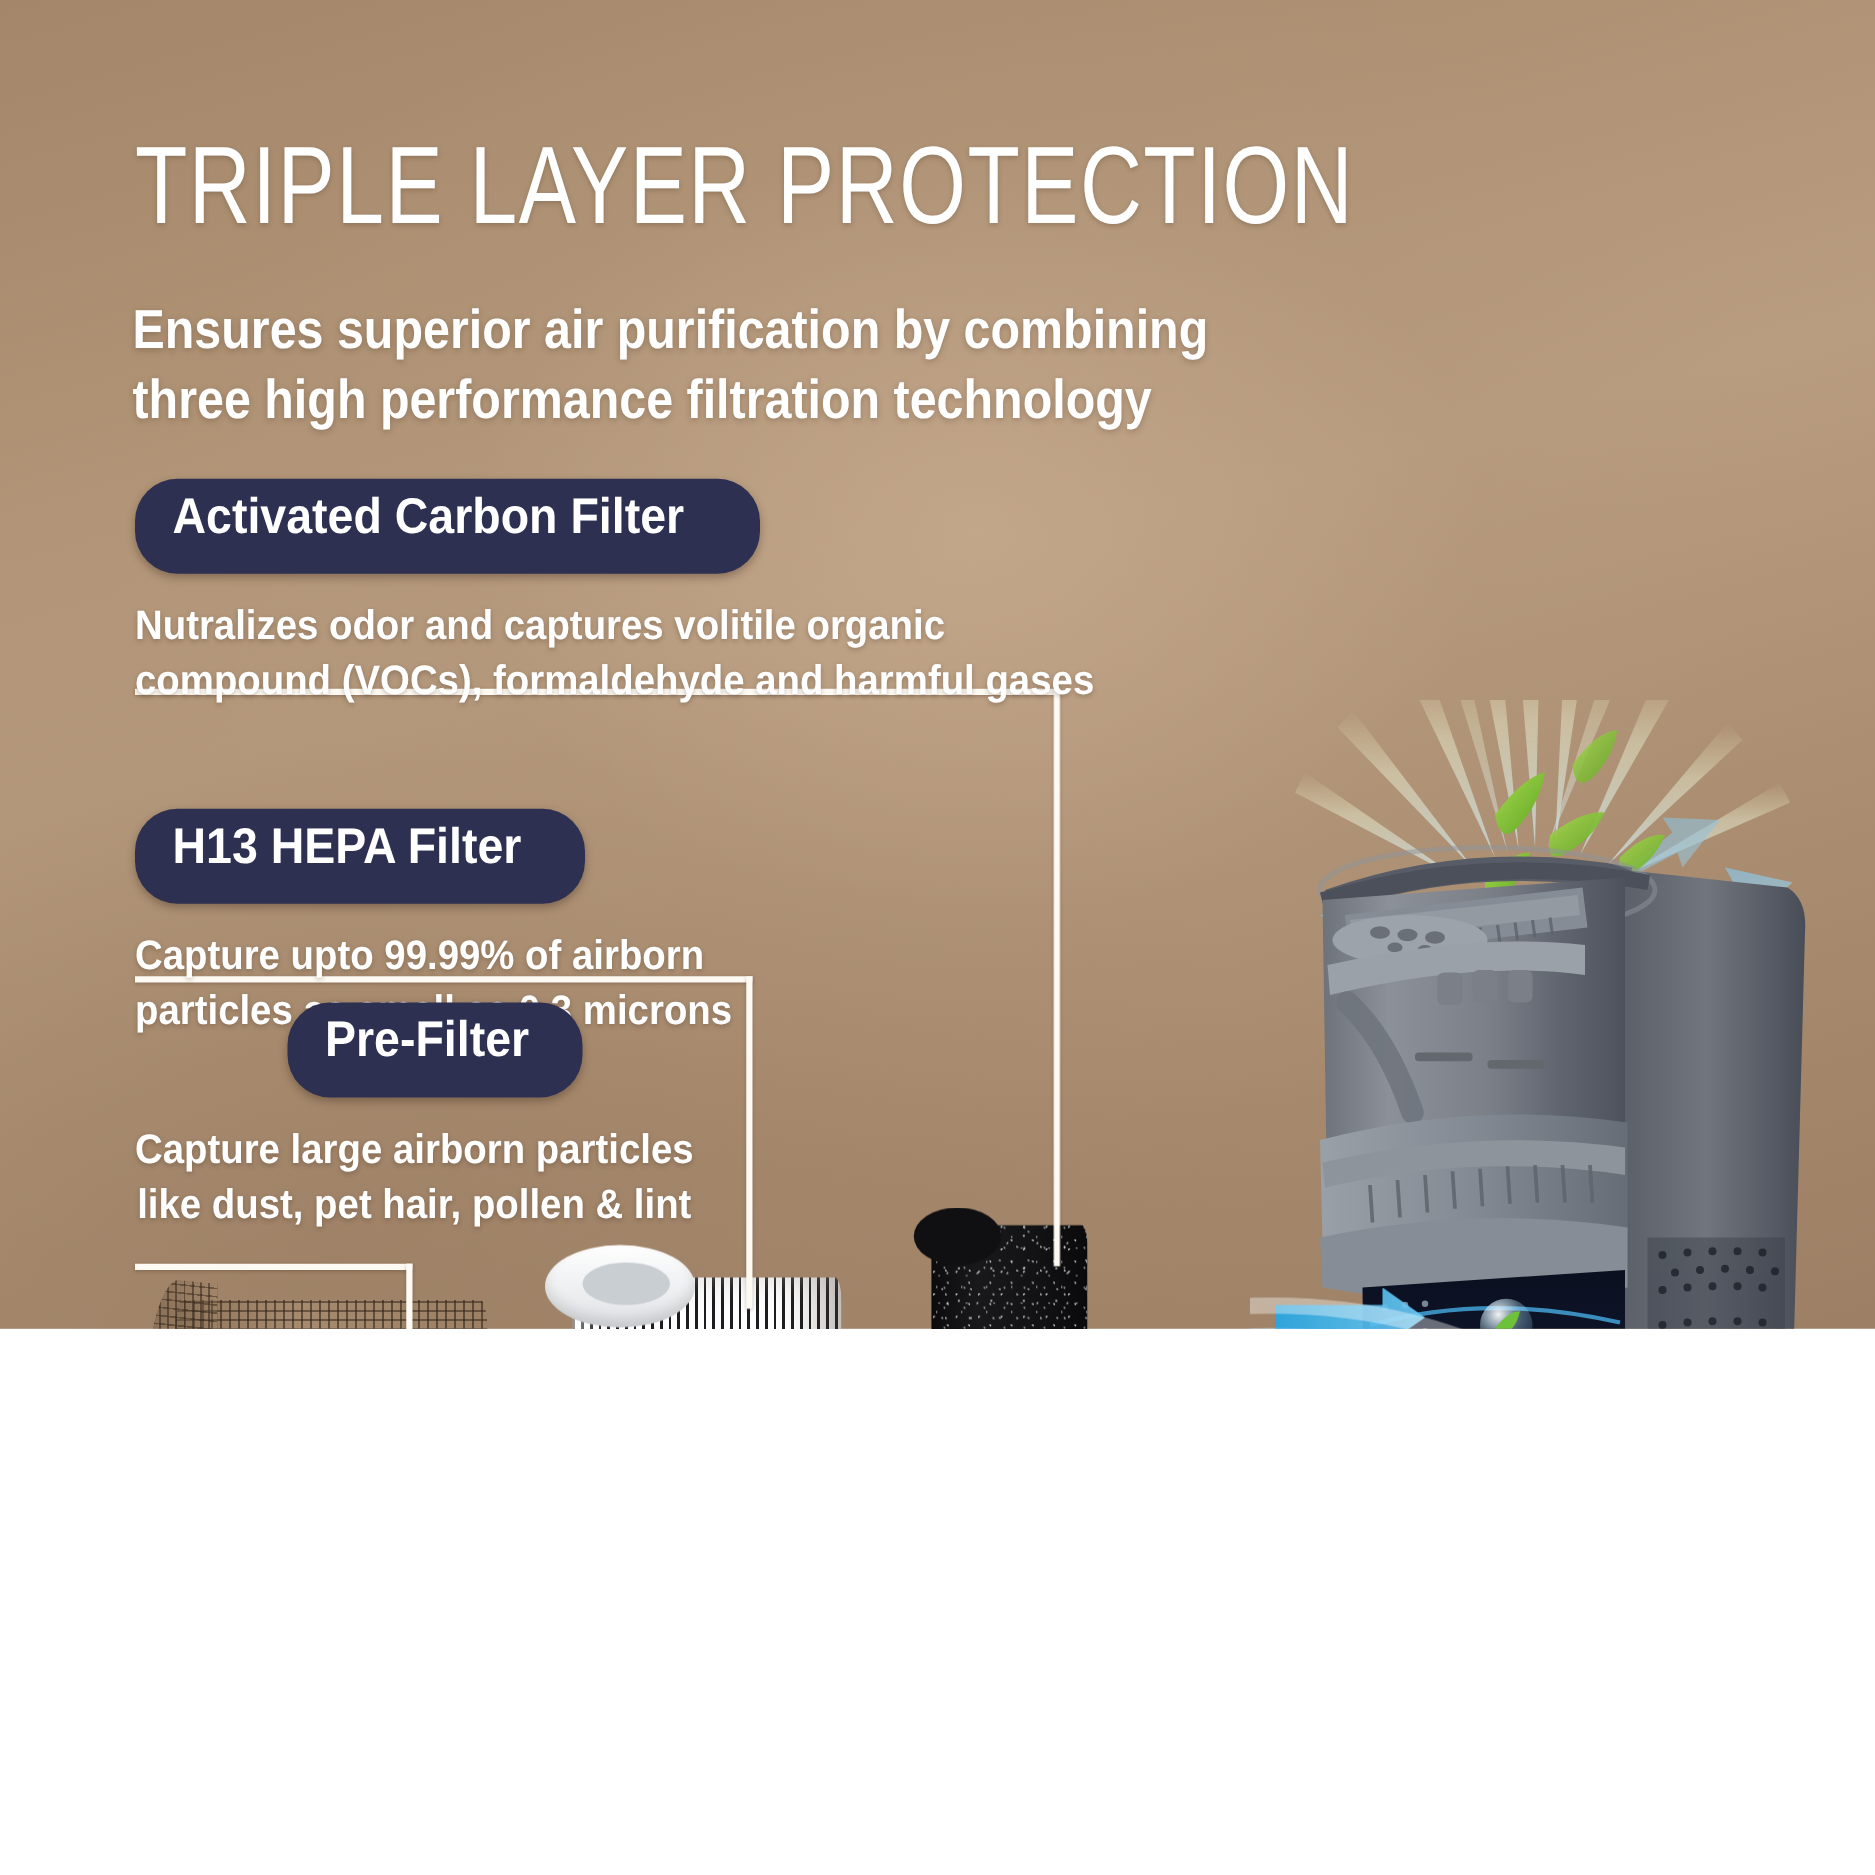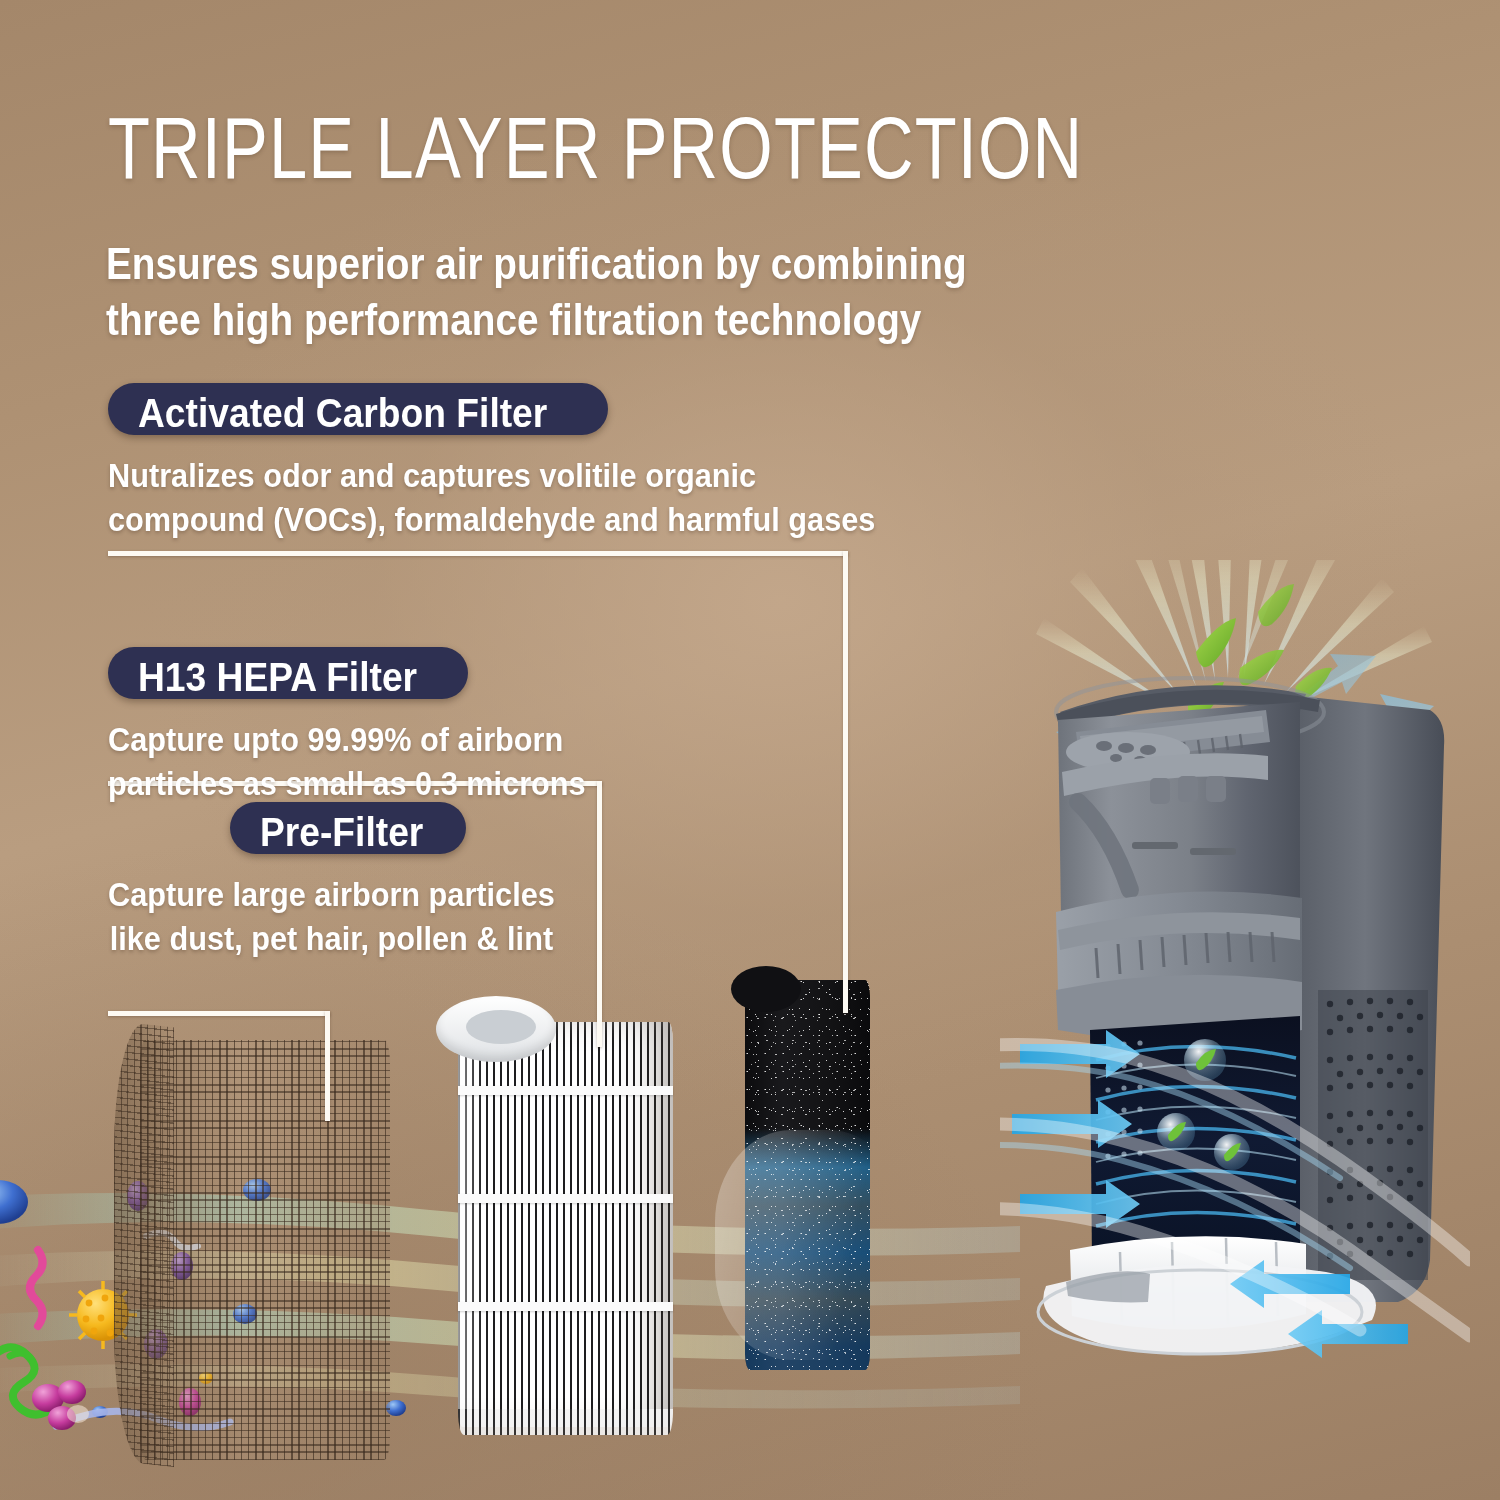--- a/index.html
+++ b/index.html
@@ -1,21 +1,21 @@
 <!DOCTYPE html>
 <html><head>
 <meta charset="utf-8">
 <style>
   html,body{margin:0;padding:0;}
   body{
     width:1500px;height:1500px;overflow:hidden;
     font-family:"Liberation Sans","DejaVu Sans",sans-serif;
   }
   #stage{
-    position:relative;width:1500px;height:1500px;overflow:hidden;
+    position:relative;width:1500px;height:1063px;overflow:hidden;
     background:
       radial-gradient(ellipse 900px 700px at 52% 40%, rgba(196,168,140,.85) 0%, rgba(178,150,122,.35) 45%, rgba(160,132,105,0) 72%),
       radial-gradient(ellipse 1200px 900px at 18% 95%, rgba(150,122,96,.55) 0%, rgba(150,122,96,0) 65%),
       linear-gradient(165deg,#a4876a 0%, #ae9173 22%, #b99d80 45%, #ab8e71 70%, #9c7f64 100%);
   }
 
   
   .headline{
     position:absolute;left:108px;top:104px;
     font-size:88px;line-height:1;font-weight:400;color:#ffffff;
@@ -30,21 +30,21 @@
     transform:scaleX(.88);transform-origin:left top;
     text-shadow:0 2px 5px rgba(60,40,25,.28);
   }
 
   
   .callout{position:absolute;}
   .pill{
     display:inline-block;
     background:#2e3052;
     border-radius:34px;
-    padding:9px 30px 0 30px;
+    padding:9px 30px 24px 30px;
     color:#ffffff;font-size:40px;font-weight:700;line-height:1.08;
     white-space:nowrap;
     box-shadow:0 3px 7px rgba(45,30,18,.35);
   }
   .pill span{display:inline-block;transform:scaleX(.93);transform-origin:left center;}
   .ctext{
     margin-top:19px;
     color:#ffffff;font-size:33px;font-weight:700;line-height:1.32;
     white-space:pre-line;
     transform:scaleX(.93);transform-origin:left top;

